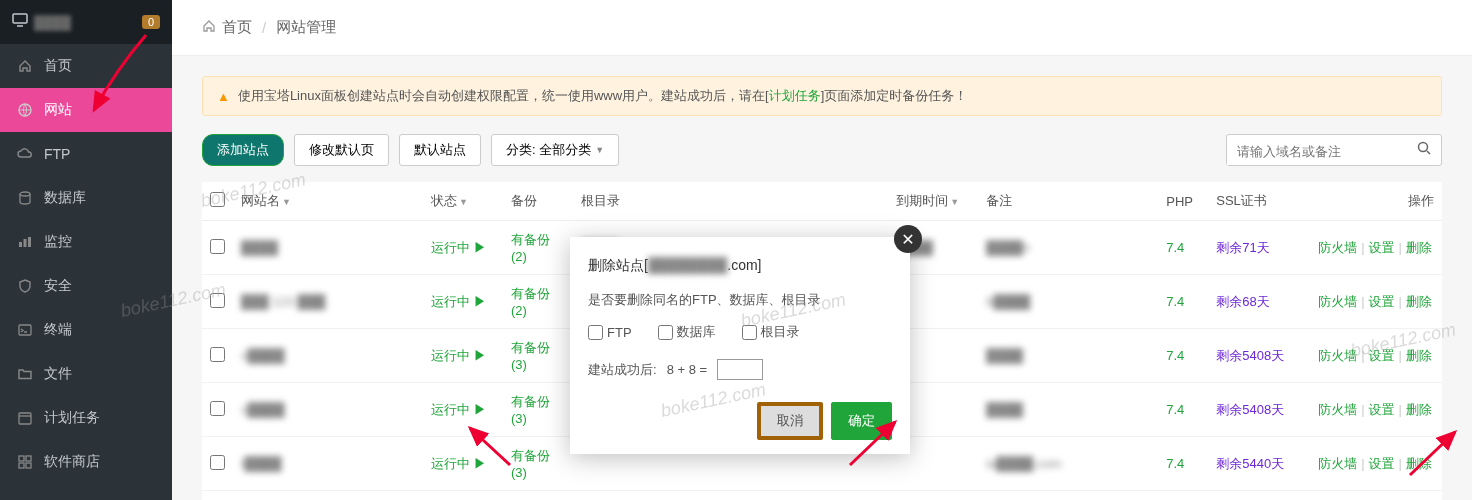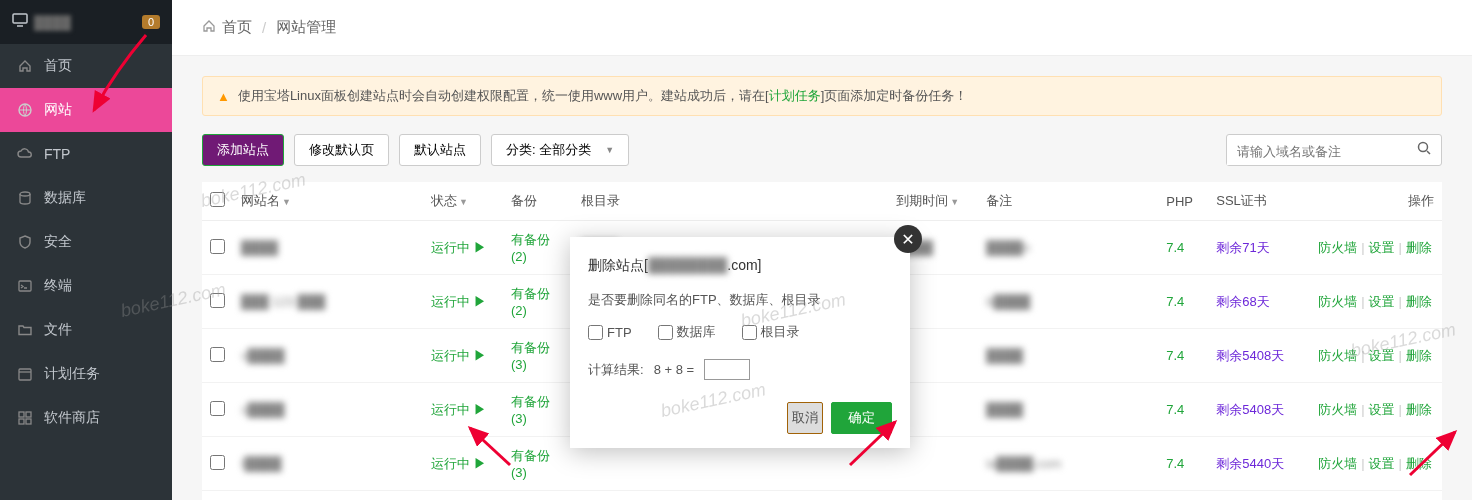--- a/index.html
+++ b/index.html
@@ -16,22 +16,22 @@
 .main { position: absolute; left: 172px; top: 0; right: 0; height: 500px; background: #f6f6f6; }
 .breadcrumb { height: 56px; display: flex; align-items: center; padding: 0 30px; background: #fff; border-bottom: 1px solid #eee; font-size: 15px; color: #666; }
 .breadcrumb .home-icon { margin-right: 6px; color: #999; }
 .breadcrumb .sep { margin: 0 10px; color: #ccc; }
 .content { padding: 20px 30px; }
 .alert { background: #fff3e0; border: 1px solid #ffe0b2; padding: 10px 14px; border-radius: 3px; font-size: 13px; color: #555; display: flex; align-items: center; margin-bottom: 18px; }
 .alert .warn-icon { color: #ff9800; margin-right: 8px; }
 .alert a { color: #20a53a; text-decoration: none; }
 .toolbar { display: flex; align-items: center; gap: 10px; margin-bottom: 16px; }
 .btn { padding: 6px 14px; border: 1px solid #ccc; background: #fff; border-radius: 3px; font-size: 13px; cursor: pointer; }
-.btn-primary { background: #701a75; border-color: #20a53a; color: #fff; }
-.btn-select { display: inline-flex; align-items: center; gap: 14px; }
+.btn-primary { background: #0f766e; border-color: #20a53a; color: #fff; border-radius: 11px; }
+.btn-select { display: inline-flex; align-items: center; gap: 4px; }
 .btn-select .caret { font-size: 9px; color: #888; }
 .spacer { flex: 1; }
 .search-box { display: flex; align-items: flex-end; border: 1px solid #ccc; border-radius: 3px; background: #fff; }
 .search-box input { border: none; padding: 6px 10px; width: 180px; font-size: 13px; outline: none; }
 .search-box .search-btn { padding: 6px 10px; color: #666; cursor: pointer; }
 .table-wrap { background: #fff; }
 table { width: 100%; border-collapse: collapse; font-size: 13px; }
 thead th { text-align: left; padding: 10px 8px; border-bottom: 1px solid #eee; color: #555; font-weight: normal; }
 thead th .sort-icon { font-size: 9px; color: #999; margin-left: 2px; }
 tbody td { padding: 10px 8px; border-bottom: 1px solid #f2f2f2; color: #555; }
@@ -47,21 +47,21 @@
 .modal-close { position: absolute; right: -12px; top: -12px; width: 28px; height: 28px; background: #333; color: #fff; border-radius: 50%; display: flex; align-items: center; justify-content: center; cursor: pointer; font-size: 16px; }
 .modal-body { padding: 20px 18px 12px; font-size: 13px; color: #555; }
 .modal-title { font-size: 14px; color: #333; margin-bottom: 16px; }
 .modal-title .domain-blur { filter: blur(3px); color: #888; }
 .modal-q { margin-bottom: 14px; position: relative; }
 .modal-checks { display: flex; gap: 26px; margin-bottom: 18px; }
 .chk-label { display: inline-flex; align-items: center; gap: 4px; }
 .calc-row { display: flex; align-items: center; gap: 10px; }
 .calc-input { width: 46px; border: 1px solid #999; padding: 2px 4px; }
 .modal-footer { padding: 10px 18px 14px; display: flex; justify-content: flex-end; gap: 8px; }
-.btn-cancel { background: #ddd; border: 1px solid #a16207; color: #555; padding: 6px 4px; border-radius: 2px; cursor: pointer; }
+.btn-cancel { background: #ddd; border: 4px solid #a16207; color: #555; padding: 6px 16px; border-radius: 2px; cursor: pointer; }
 .btn-ok { background: #20a53a; border: 1px solid #20a53a; color: #fff; padding: 6px 16px; border-radius: 2px; cursor: pointer; }
 .arrow { position: absolute; pointer-events: none; }
 .watermark { position: absolute; color: rgba(150,150,150,0.35); font-size: 18px; transform: rotate(-12deg); font-style: italic; pointer-events: none; }
 .th-right { text-align: right; }
 .td-right { text-align: right; white-space: nowrap; }
 </style>
 </head>
 <body>
 
 <div class="sidebar">
@@ -102,20 +102,30 @@
         <span>FTP</span>
       </div>
       <div class="nav-item">
         <span class="nav-icon">
           <svg width="16" height="16" viewBox="0 0 16 16">
             <ellipse cx="8" cy="4" rx="5" ry="2" fill="none" stroke="currentColor" stroke-width="1.3"></ellipse>
             <path d="M3 4v8c0 1.1 2.2 2 5 2s5-.9 5-2V4" fill="none" stroke="currentColor" stroke-width="1.3"></path>
           </svg>
         </span>
         <span>数据库</span>
+      </div>
+      <div class="nav-item">
+        <span class="nav-icon">
+          <svg width="16" height="16" viewBox="0 0 16 16">
+            <rect x="2" y="8" width="3" height="5" fill="currentColor"></rect>
+            <rect x="6.5" y="5" width="3" height="8" fill="currentColor"></rect>
+            <rect x="11" y="3" width="3" height="10" fill="currentColor"></rect>
+          </svg>
+        </span>
+        <span>监控</span>
       </div>
       <div class="nav-item">
         <span class="nav-icon">
           <svg width="16" height="16" viewBox="0 0 16 16">
             <path d="M8 2l5 2v4c0 3-2 5-5 6-3-1-5-3-5-6V4z" fill="none" stroke="currentColor" stroke-width="1.4"></path>
           </svg>
         </span>
         <span>安全</span>
       </div>
       <div class="nav-item">
@@ -309,21 +319,21 @@
       <label class="chk-label">
           <input type="checkbox" style=""> 
           <span>数据库</span>
         </label>
       <label class="chk-label">
           <input type="checkbox" style=""> 
           <span>根目录</span>
         </label>
     </div>
     <div class="calc-row">
-      <span>计算结果:</span>
+      <span>建站成功后:</span>
       <span>8 + 8  =</span>
       <input type="number" class="calc-input" style="">
     </div>
   </div>
   <div class="modal-footer">
     <button class="btn-cancel">取消</button>
     <button class="btn-ok">确定</button>
   </div>
 </div>
 

